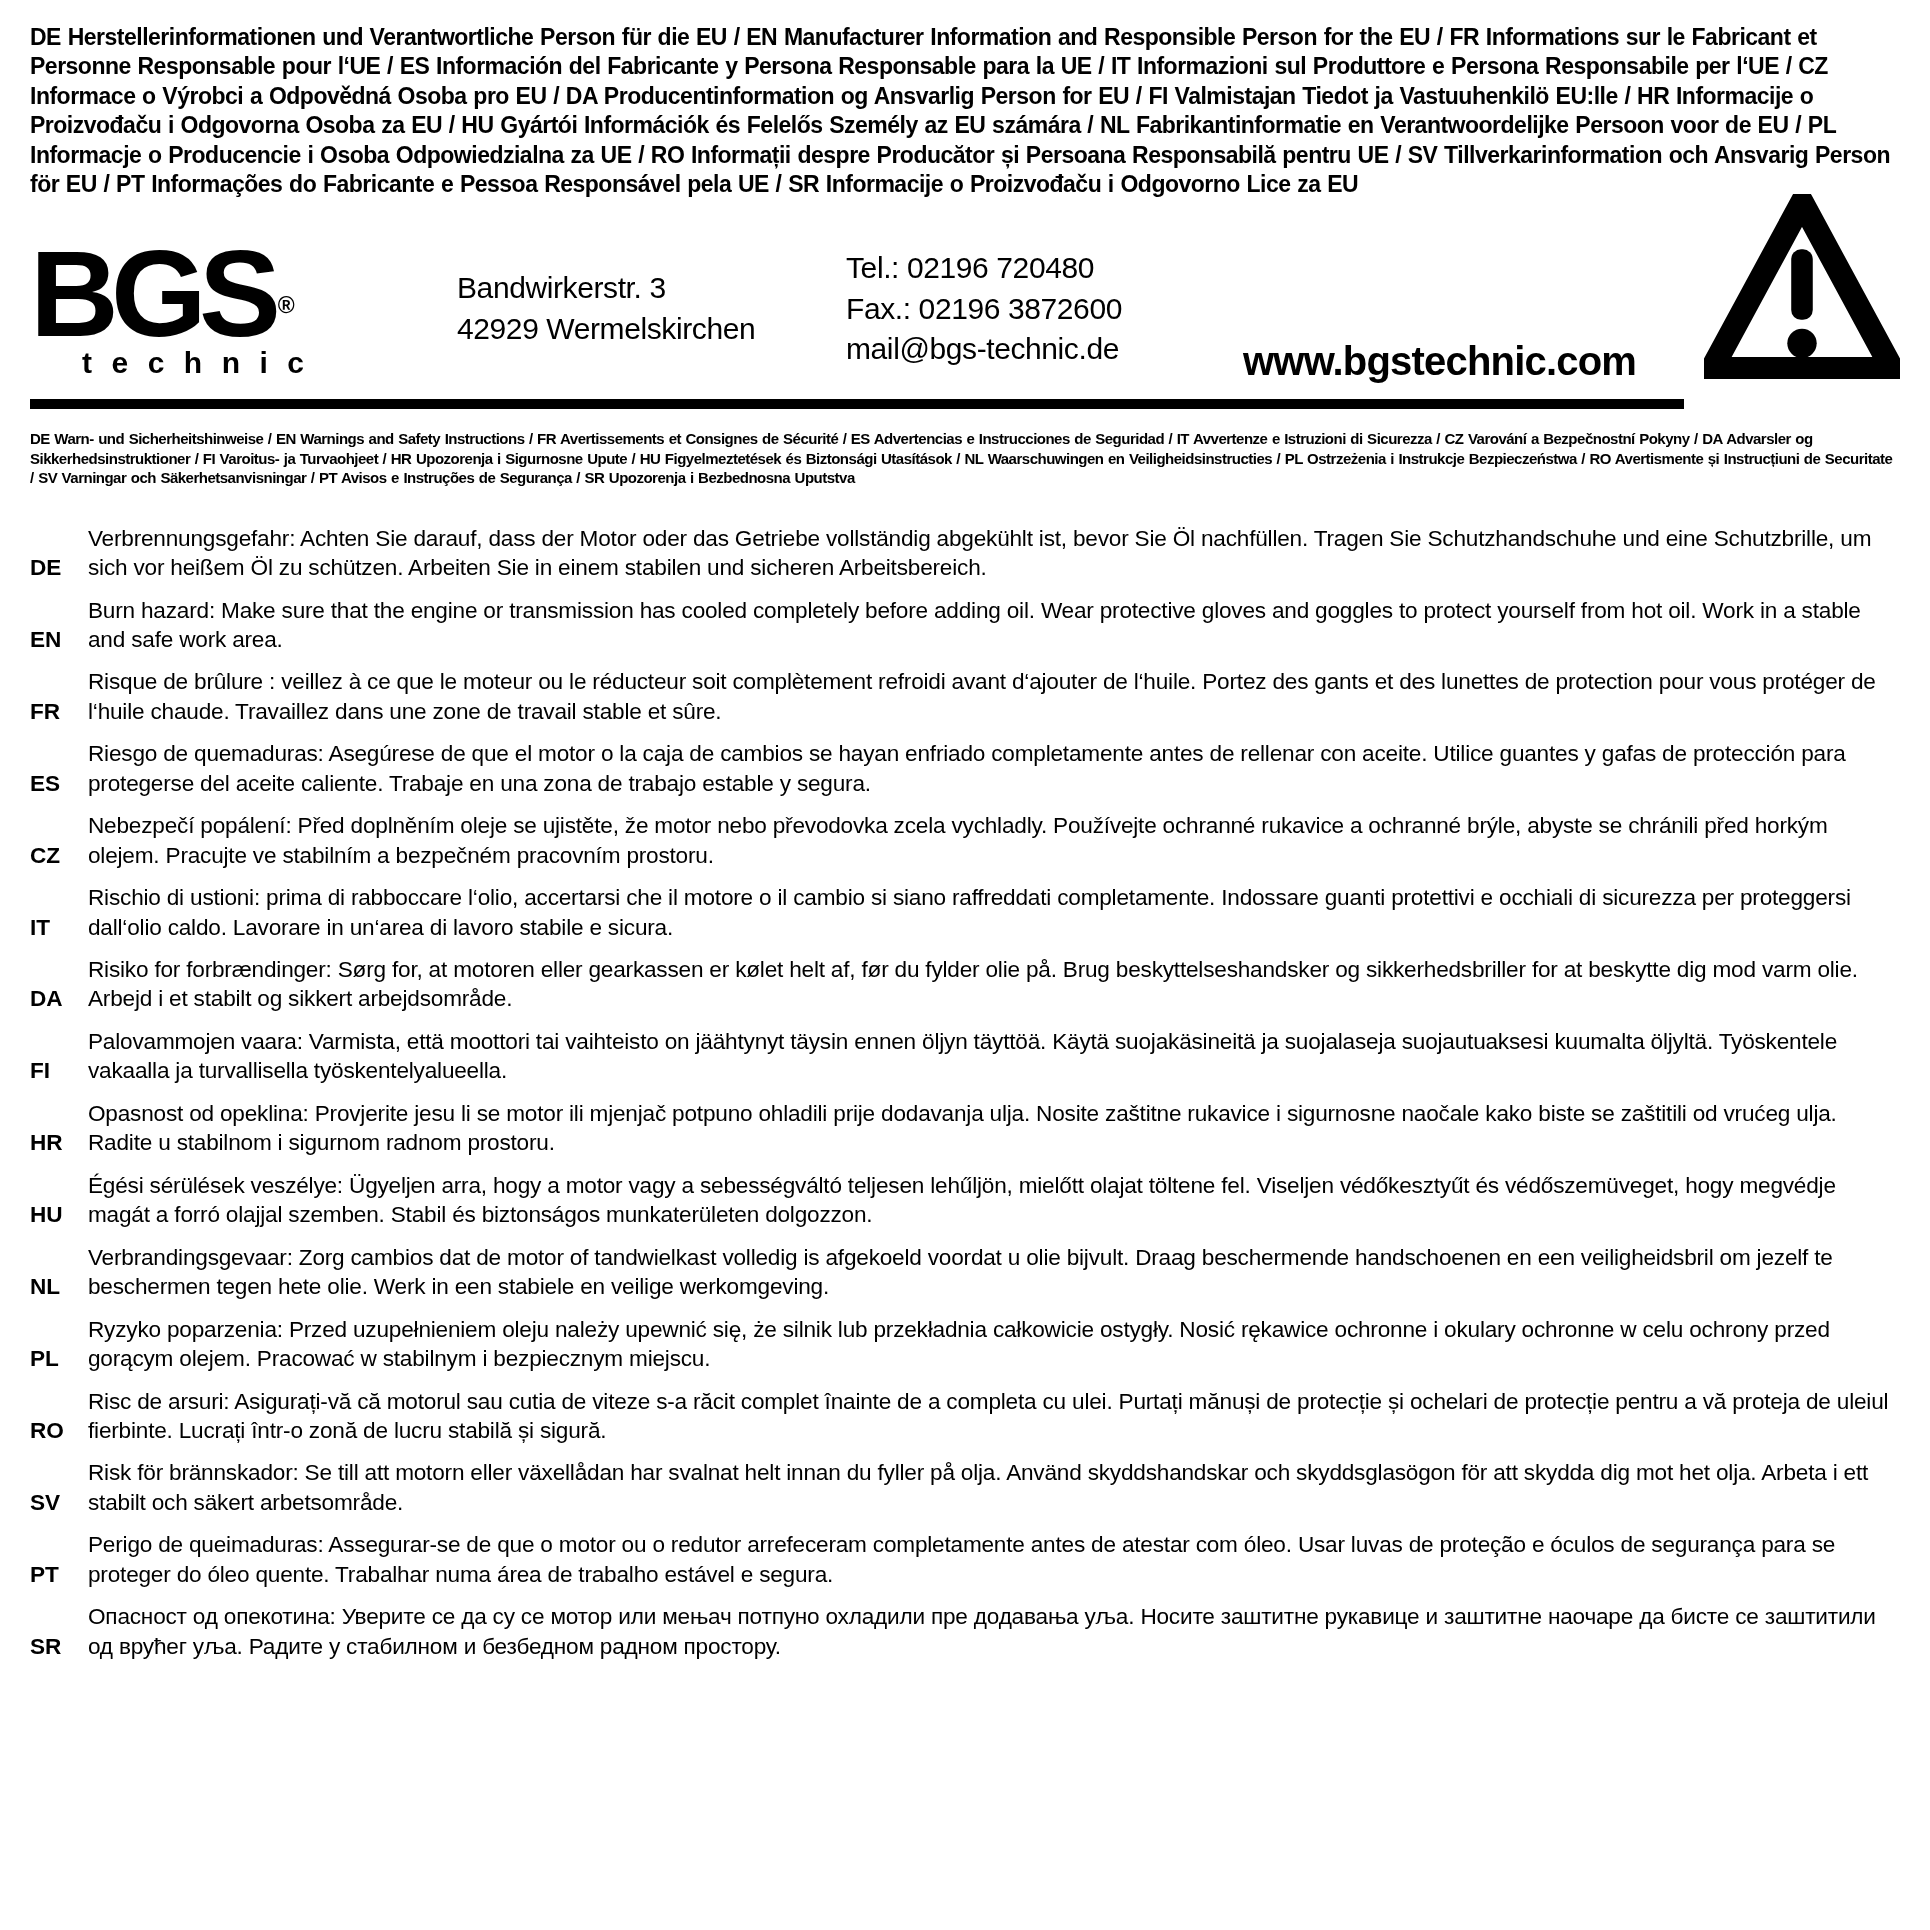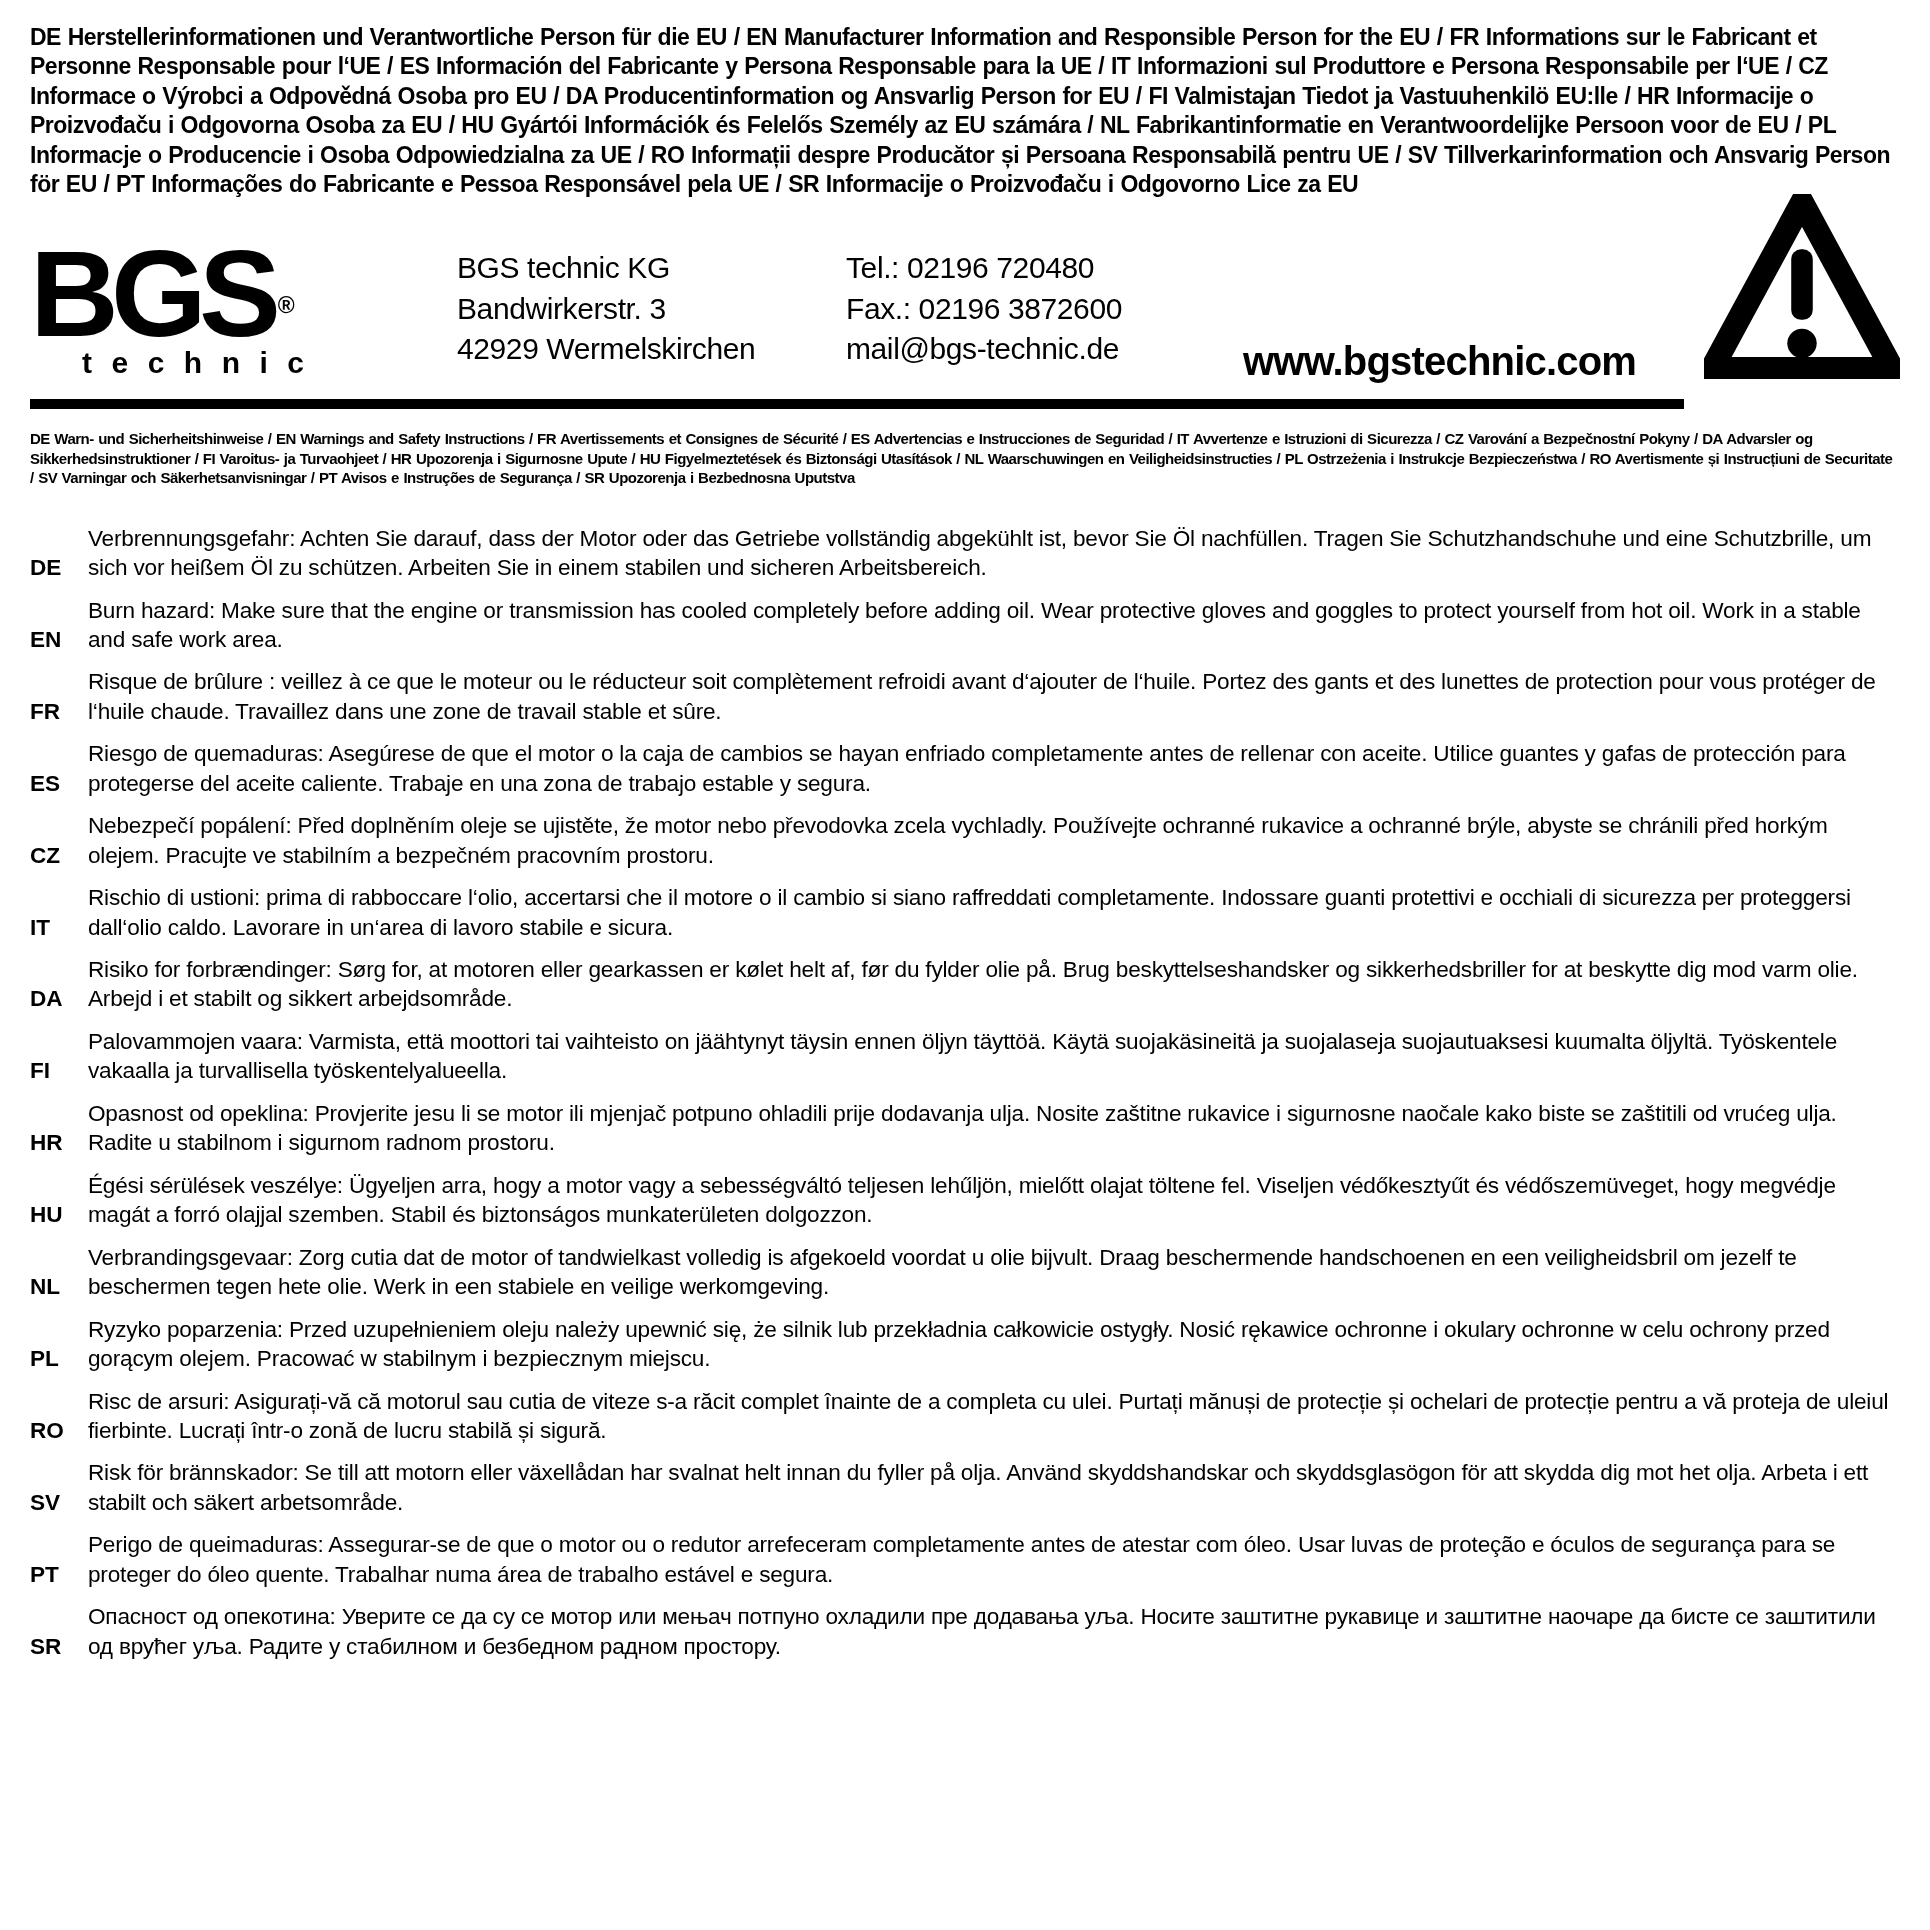--- a/index.html
+++ b/index.html
@@ -144,21 +144,20 @@
   <div class="header-block">DE Herstellerinformationen und Verantwortliche Person für die EU  /  EN Manufacturer Information and Responsible Person for the EU  /  FR Informations sur le Fabricant et Personne Responsable pour l‘UE  /  ES Información del Fabricante y Persona Responsable para la UE  /  IT Informazioni sul Produttore e Persona Responsabile per l‘UE  /  CZ Informace o Výrobci a Odpovědná Osoba pro EU  /  DA Producentinformation og Ansvarlig Person for EU  /  FI Valmistajan Tiedot ja Vastuuhenkilö EU:lle  /  HR Informacije o Proizvođaču i Odgovorna Osoba za EU  /  HU Gyártói Információk és Felelős Személy az EU számára  /  NL Fabrikantinformatie en Verantwoordelijke Persoon voor de EU  /  PL Informacje o Producencie i Osoba Odpowiedzialna za UE  /  RO Informații despre Producător și Persoana Responsabilă pentru UE  /  SV Tillverkarinformation och Ansvarig Person för EU  /  PT Informações do Fabricante e Pessoa Responsável pela UE  /  SR Informacije o Proizvođaču i Odgovorno Lice za EU</div>
 
   <div class="brand-row">
 
     <div class="logo">
       <div class="logo-mark"><span>BGS</span><span class="logo-reg">®</span></div>
       <div class="logo-sub">technic</div>
     </div>
 
     <div class="addr-col">
-      <div>BGS technic KG</div>
       <div>Bandwirkerstr. 3</div>
       <div>42929 Wermelskirchen</div>
     </div>
 
     <div class="contact-col">
       <div>Tel.: 02196 720480</div>
       <div>Fax.: 02196 3872600</div>
       <div>mail@bgs-technic.de</div>
     </div>
 
@@ -212,21 +211,21 @@
       <div class="warning-row">
     <div class="warning-code">HR</div>
     <div class="warning-text">Opasnost od opeklina: Provjerite jesu li se motor ili mjenjač potpuno ohladili prije dodavanja ulja. Nosite zaštitne rukavice i sigurnosne naočale kako biste se zaštitili od vrućeg ulja. Radite u stabilnom i sigurnom radnom prostoru.</div>
   </div>
       <div class="warning-row">
     <div class="warning-code">HU</div>
     <div class="warning-text">Égési sérülések veszélye: Ügyeljen arra, hogy a motor vagy a sebességváltó teljesen lehűljön, mielőtt olajat töltene fel. Viseljen védőkesztyűt és védőszemüveget, hogy megvédje magát a forró olajjal szemben. Stabil és biztonságos munkaterületen dolgozzon.</div>
   </div>
       <div class="warning-row">
     <div class="warning-code">NL</div>
-    <div class="warning-text">Verbrandingsgevaar: Zorg cutia dat de motor of tandwielkast volledig is afgekoeld voordat u olie bijvult. Draag beschermende handschoenen en een veiligheidsbril om jezelf te beschermen tegen hete olie. Werk in een stabiele en veilige werkomgeving.</div>
+    <div class="warning-text">Verbrandingsgevaar: Zorg cambios dat de motor of tandwielkast volledig is afgekoeld voordat u olie bijvult. Draag beschermende handschoenen en een veiligheidsbril om jezelf te beschermen tegen hete olie. Werk in een stabiele en veilige werkomgeving.</div>
   </div>
       <div class="warning-row">
     <div class="warning-code">PL</div>
     <div class="warning-text">Ryzyko poparzenia: Przed uzupełnieniem oleju należy upewnić się, że silnik lub przekładnia całkowicie ostygły. Nosić rękawice ochronne i okulary ochronne w celu ochrony przed gorącym olejem. Pracować w stabilnym i bezpiecznym miejscu.</div>
   </div>
       <div class="warning-row">
     <div class="warning-code">RO</div>
     <div class="warning-text">Risc de arsuri: Asigurați-vă că motorul sau cutia de viteze s-a răcit complet înainte de a completa cu ulei. Purtați mănuși de protecție și ochelari de protecție pentru a vă proteja de uleiul fierbinte. Lucrați într-o zonă de lucru stabilă și sigură.</div>
   </div>
       <div class="warning-row">

